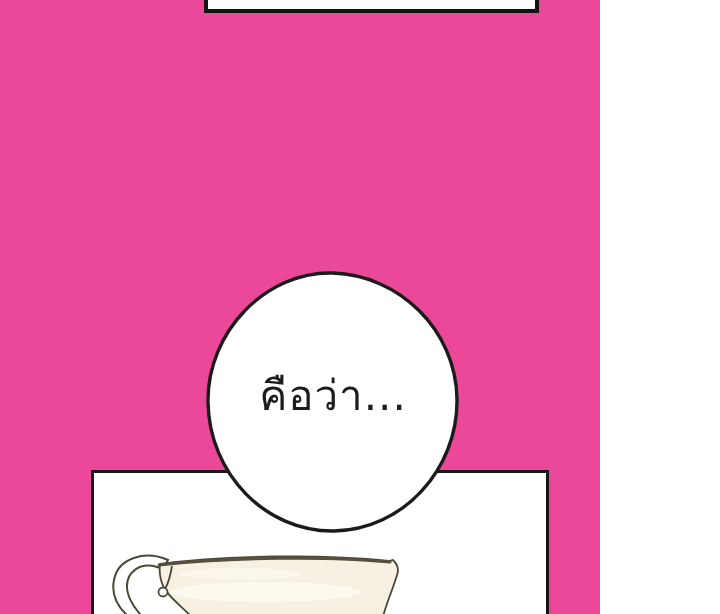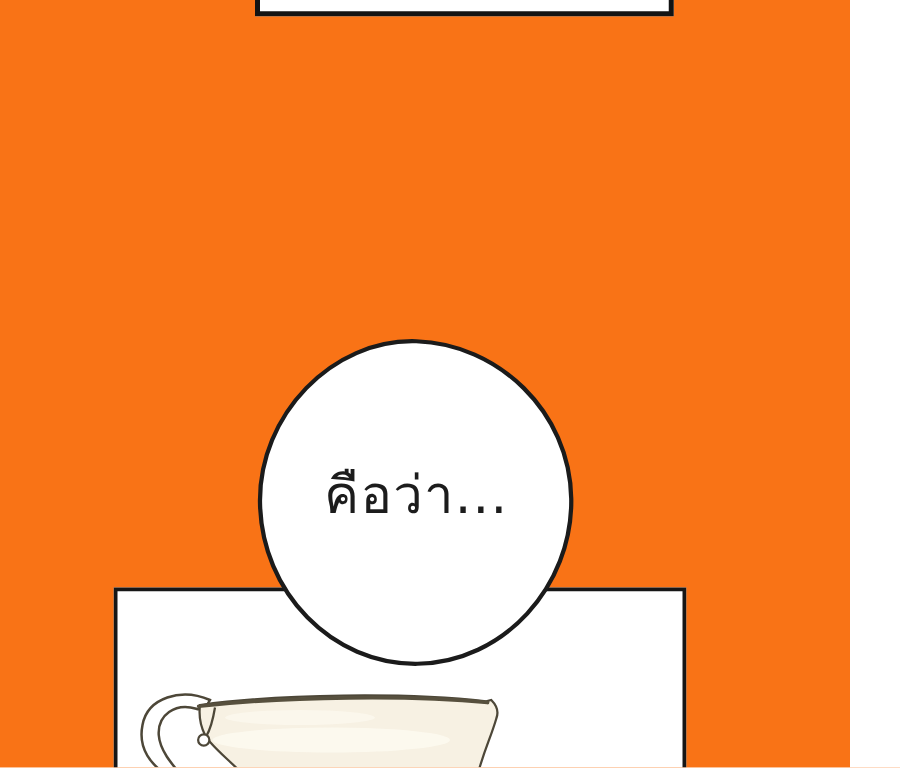--- a/index.html
+++ b/index.html
@@ -4,23 +4,23 @@
 <style>
   html, body {
     margin: 0;
     padding: 0;
     background: #ffffff;
     overflow: hidden;
     font-family: "DejaVu Sans", "Liberation Sans", sans-serif;
   }
   .stage {
     position: relative;
-    width: 680px;
+    width: 600px;
     height: 614px;
-    background: #f97316;
+    background: #ec4899;
     overflow: hidden;
   }
   
   .panel-top {
     position: absolute;
     left: 204px;
     top: -42px;
     width: 335px;
     height: 55px;
     box-sizing: border-box;

